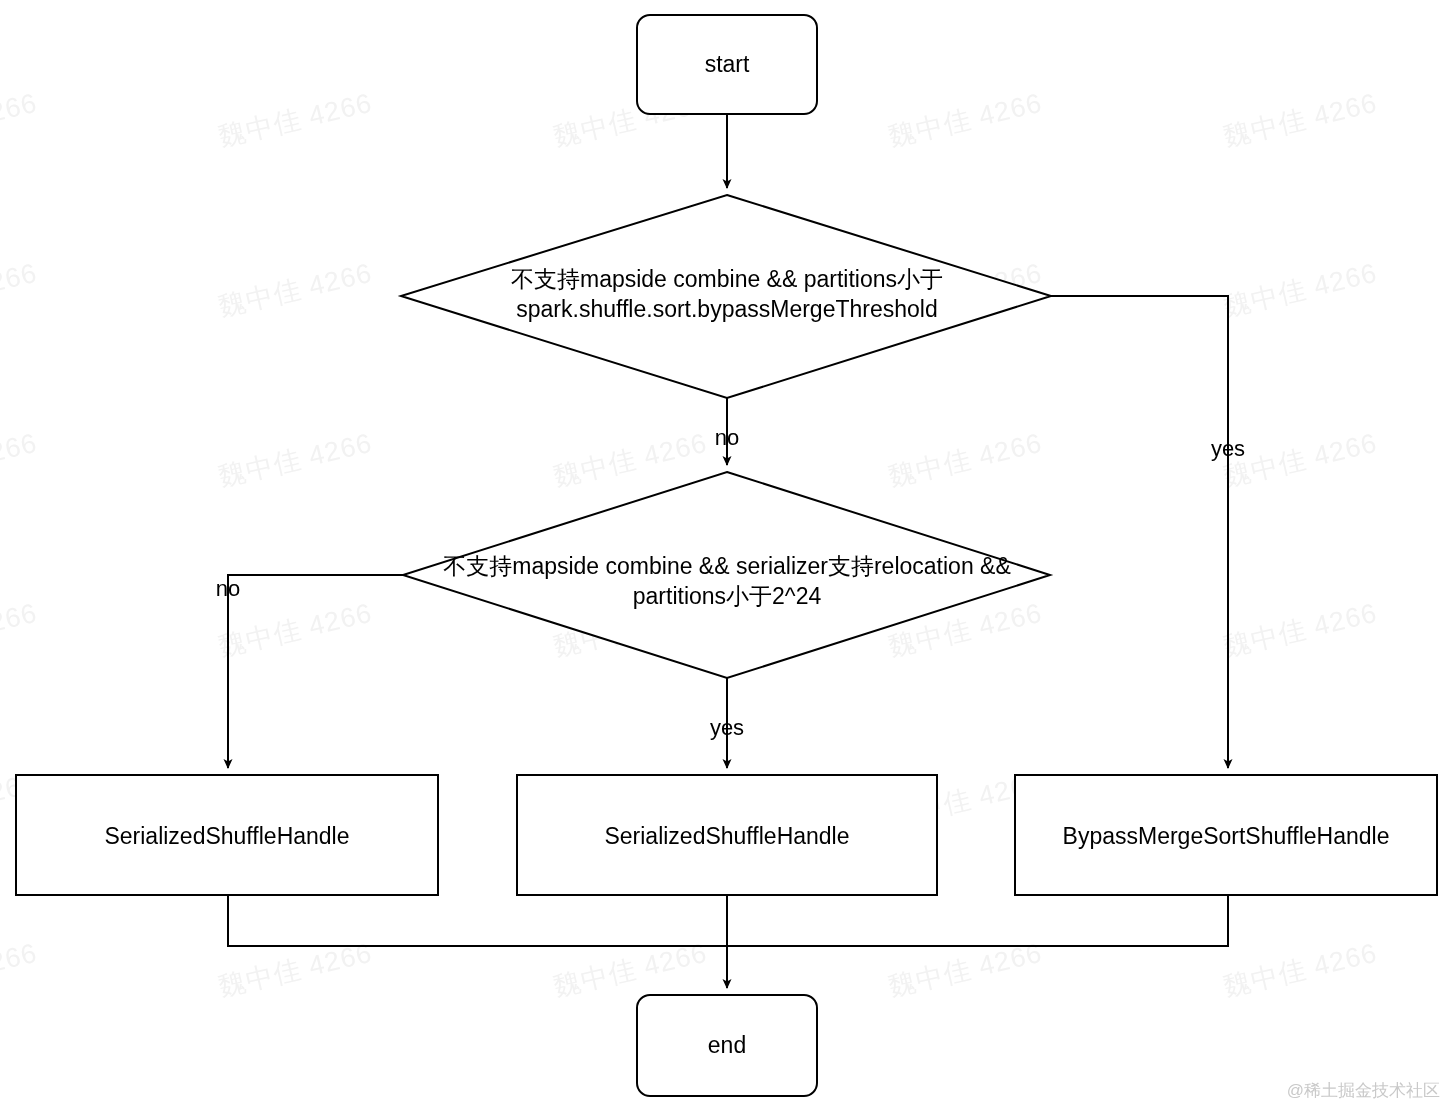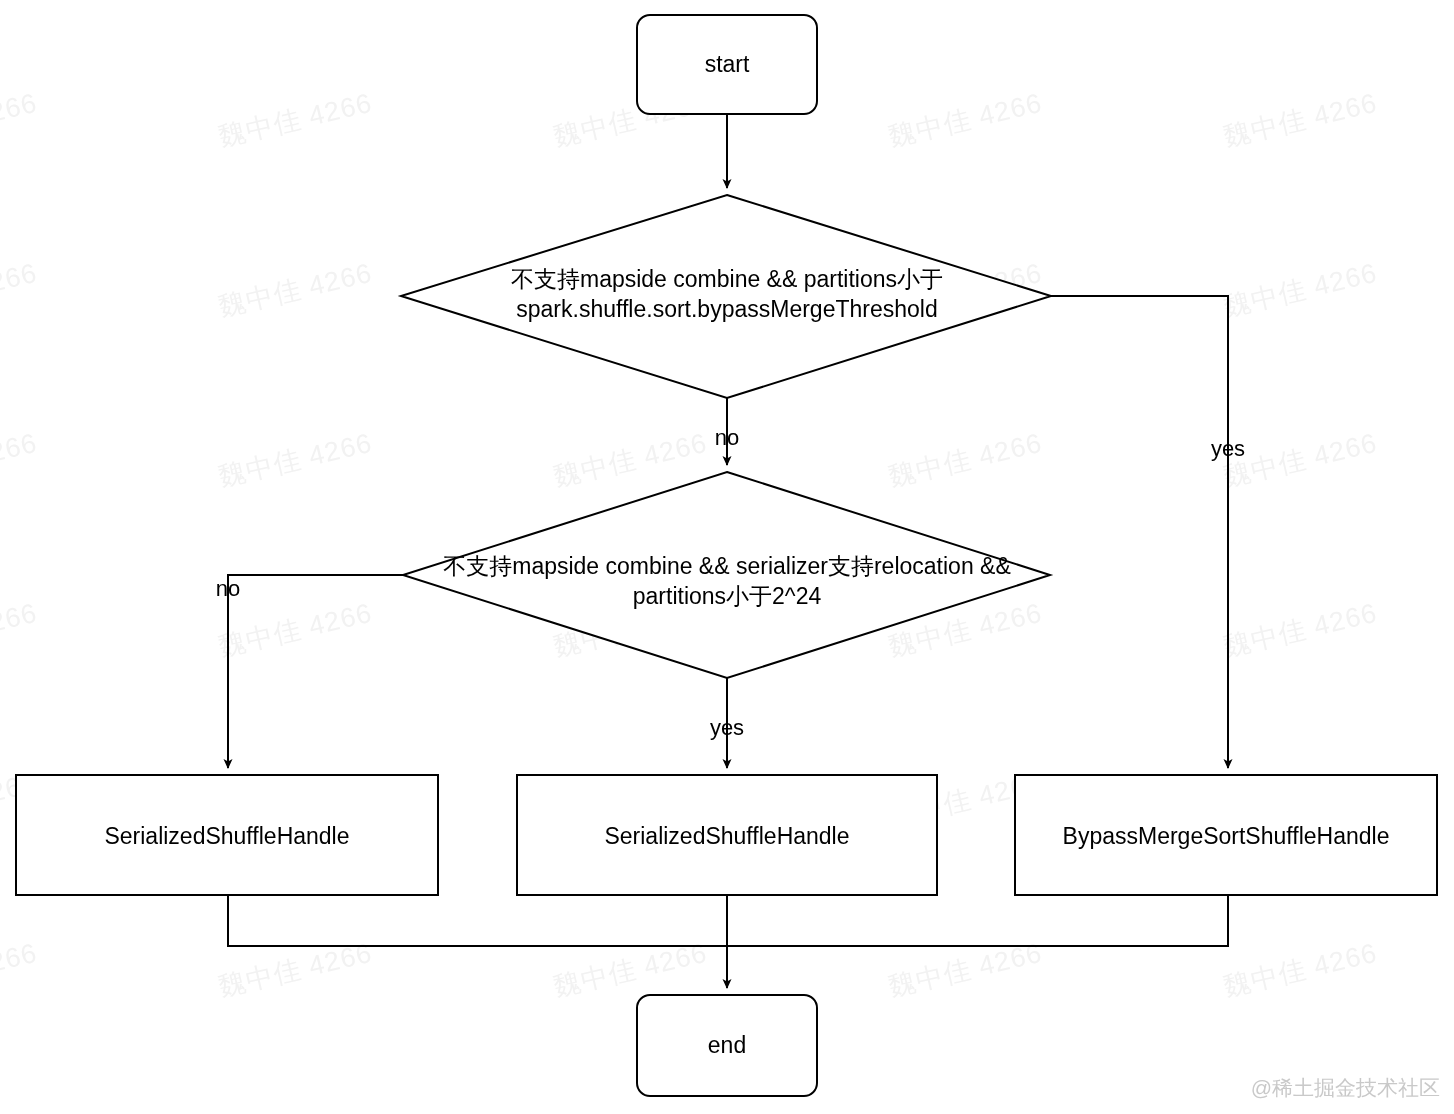--- a/index.html
+++ b/index.html
@@ -70,21 +70,21 @@
     white-space: nowrap;
     transform: rotate(-13deg);
     transform-origin: left top;
     letter-spacing: 1px;
   }
   #attribution {
     position: absolute;
     right: 14px;
     bottom: 12px;
     font-family: "Liberation Sans", "DejaVu Sans", sans-serif;
-    font-size: 21px;
+    font-size: 17px;
     color: #c9c9c9;
     white-space: nowrap;
   }
 </style>
 </head>
 <body>
 
 <div id="canvas">
 
   <div id="watermark-layer">

